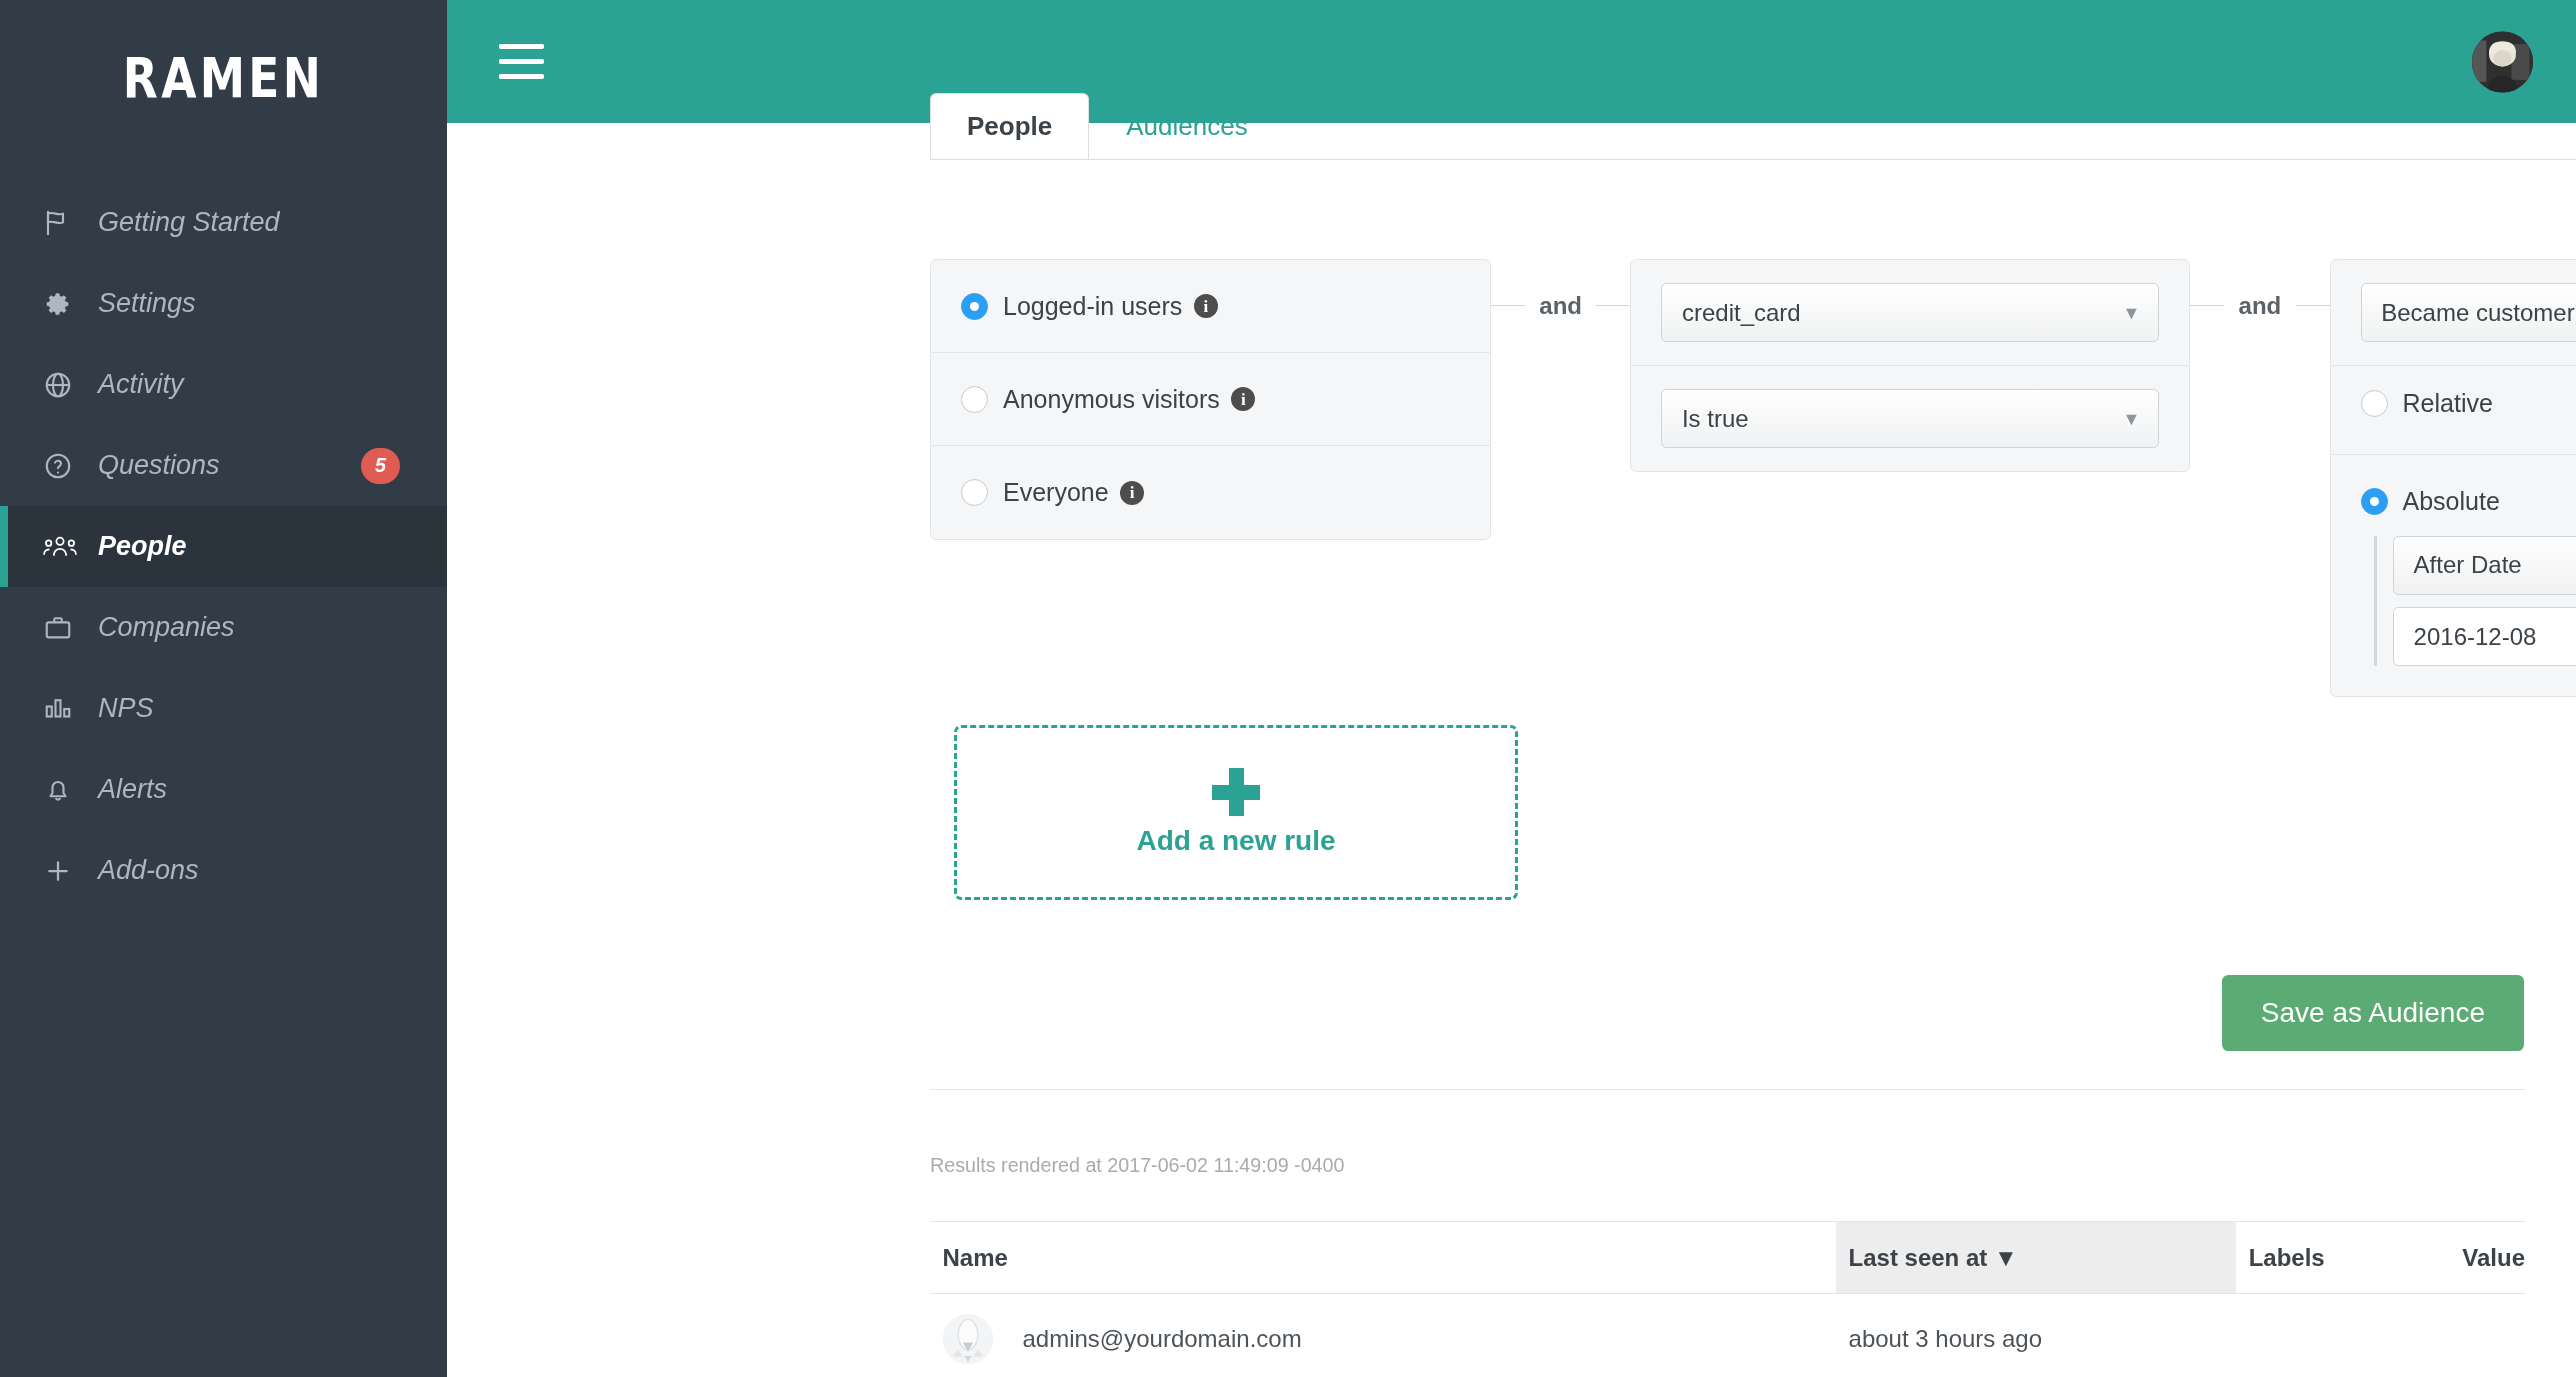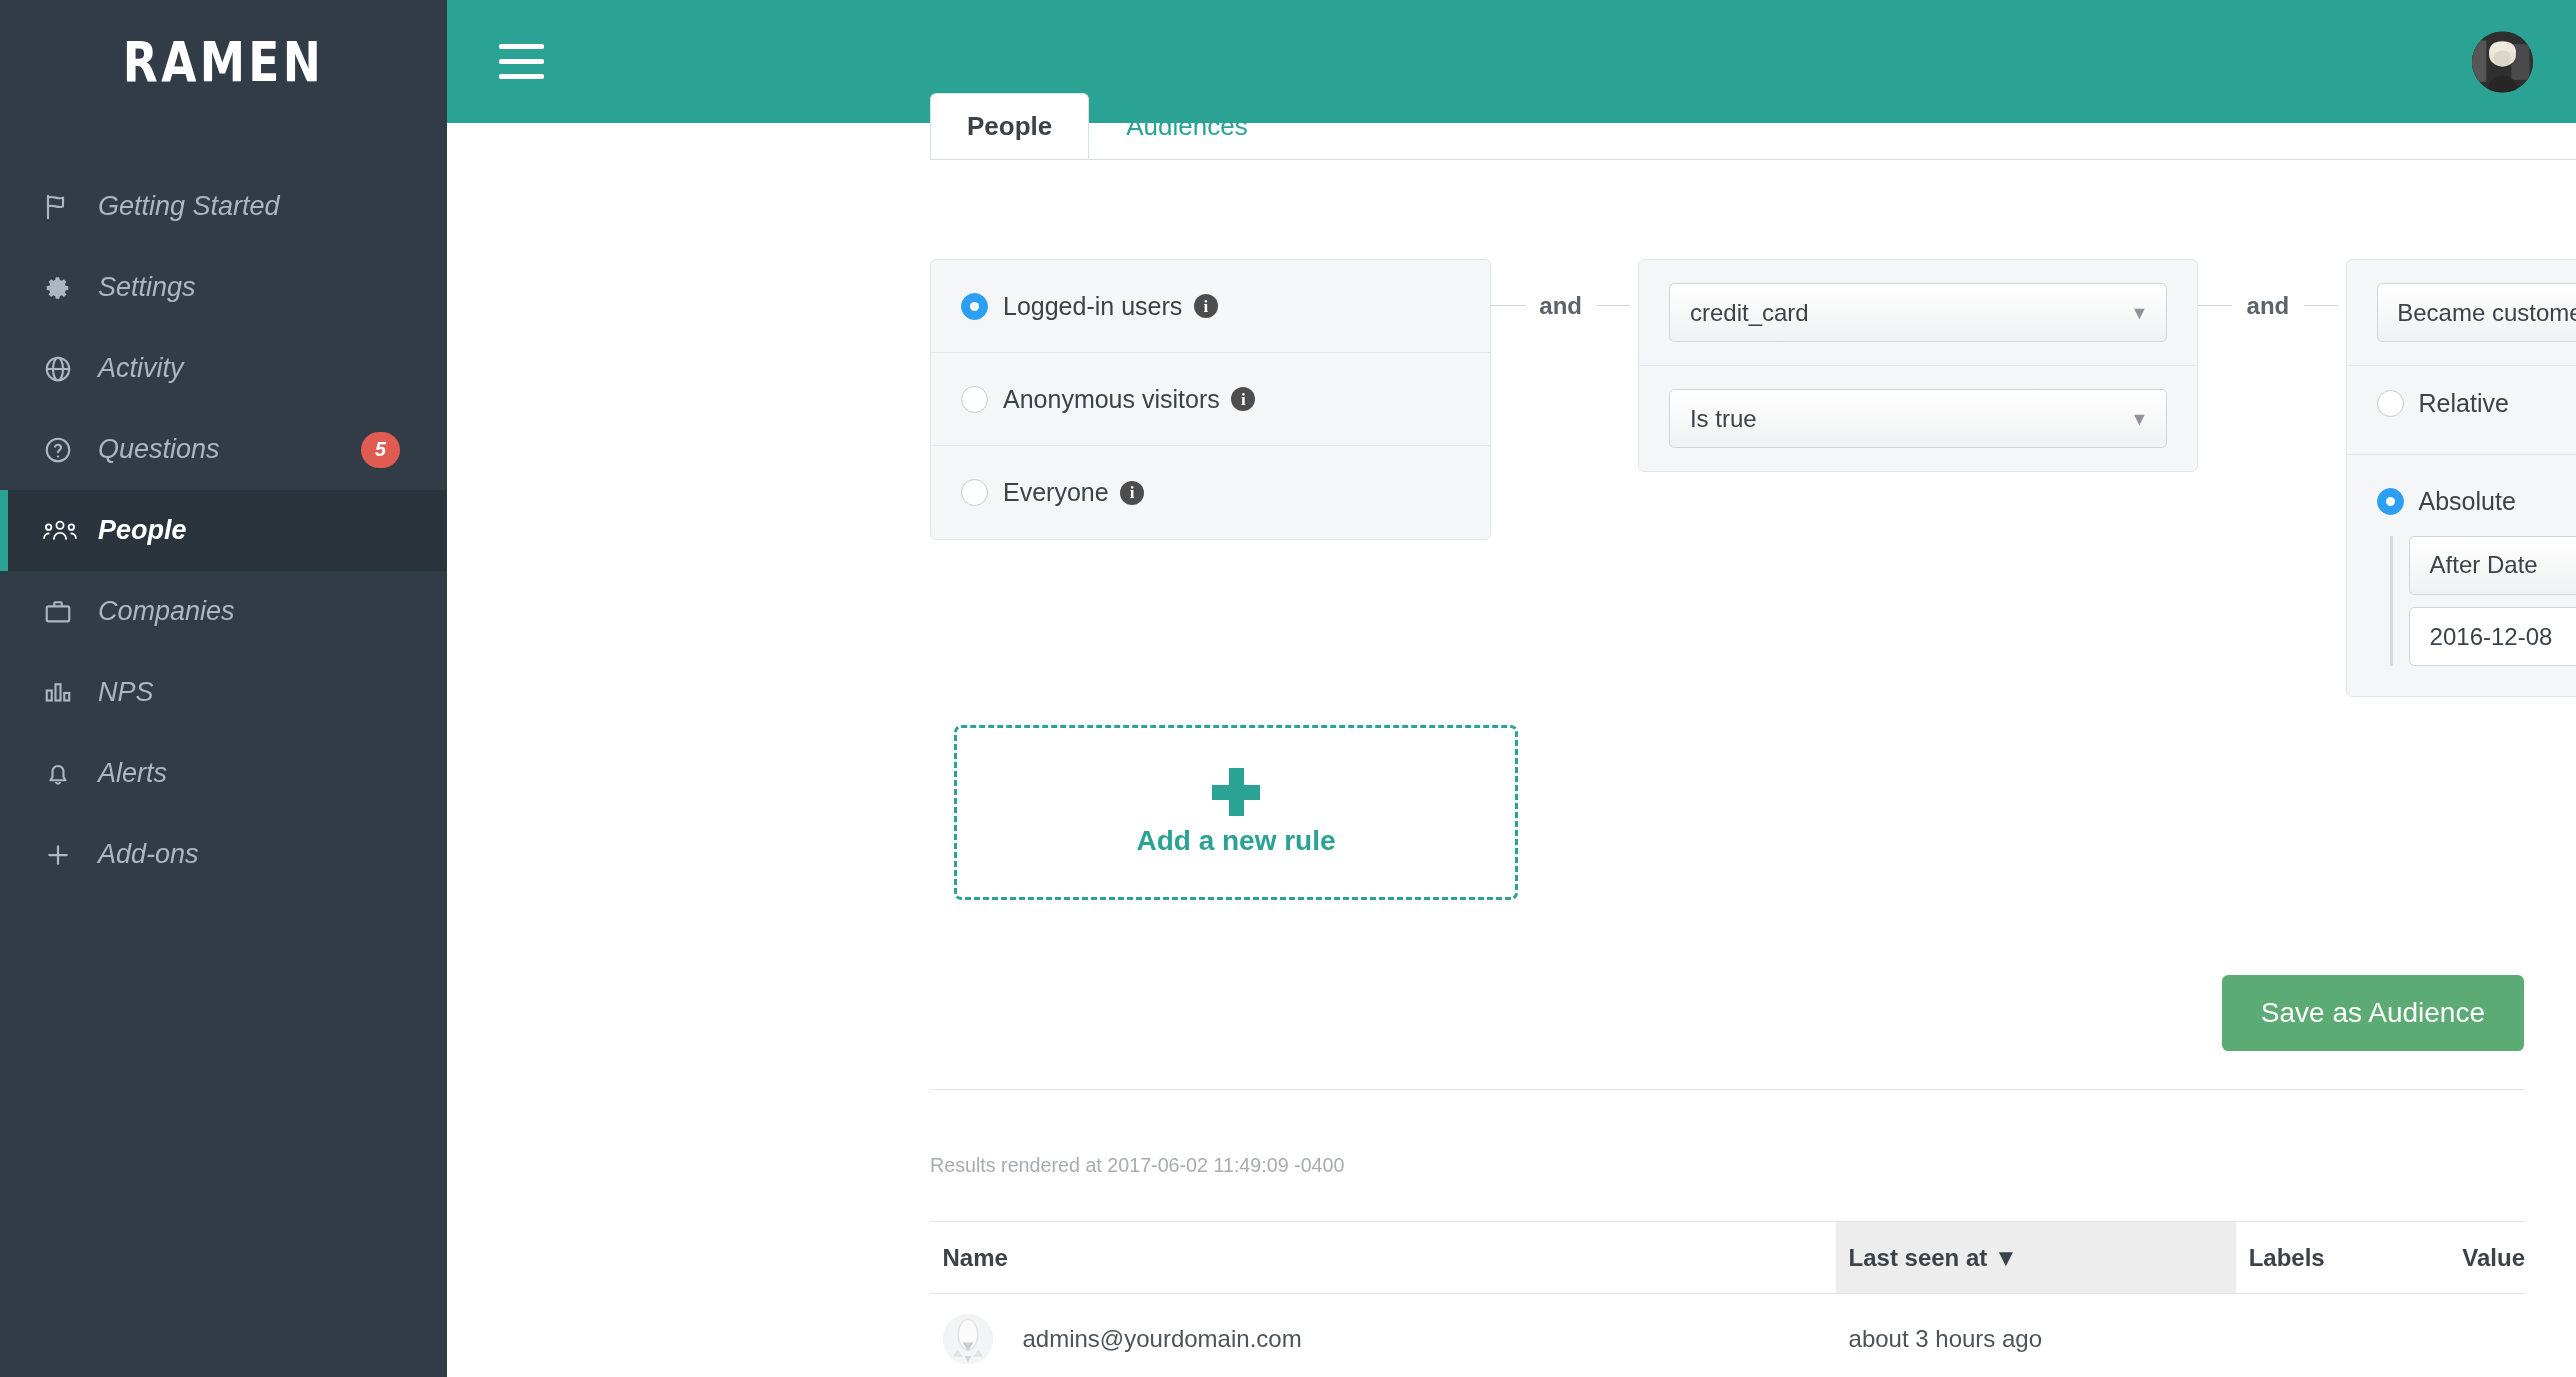--- a/index.html
+++ b/index.html
@@ -10,21 +10,21 @@
     overflow: hidden;
   }
   .app { display: flex; width: 2576px; height: 1377px; }
 
   
   .sidebar {
     width: 447px; flex: 0 0 447px;
     background: #323c47;
     height: 1377px;
     position: relative;
-    padding-top: 0;
+    padding-top: 16px;
   }
   .brand {
     height: 123px;
     display: flex; align-items: center; justify-content: center;
   }
   .brand-text {
     color: #ffffff;
     font-size: 55px;
     font-weight: 700;
     letter-spacing: 3.6px;
@@ -172,21 +172,20 @@
     white-space: nowrap;
   }
   .conj .ln { width: 34px; height: 1.8px; background: #cfd4d8; }
   .conj .txt { padding: 0 14.3px; }
 
   .rule-panel {
     background: #f5f6f7;
     border: 0.9px solid #e2e5e8;
     border-radius: 6.3px;
     padding: 0;
-    margin-left: 8px;
   }
   .rule-seg {
     padding: 23px 30px;
     border-bottom: 0.9px solid #e4e7ea;
   }
   .rule-seg:last-child { border-bottom: none; }
 
   .select {
     width: 100%;
     height: 59px;

